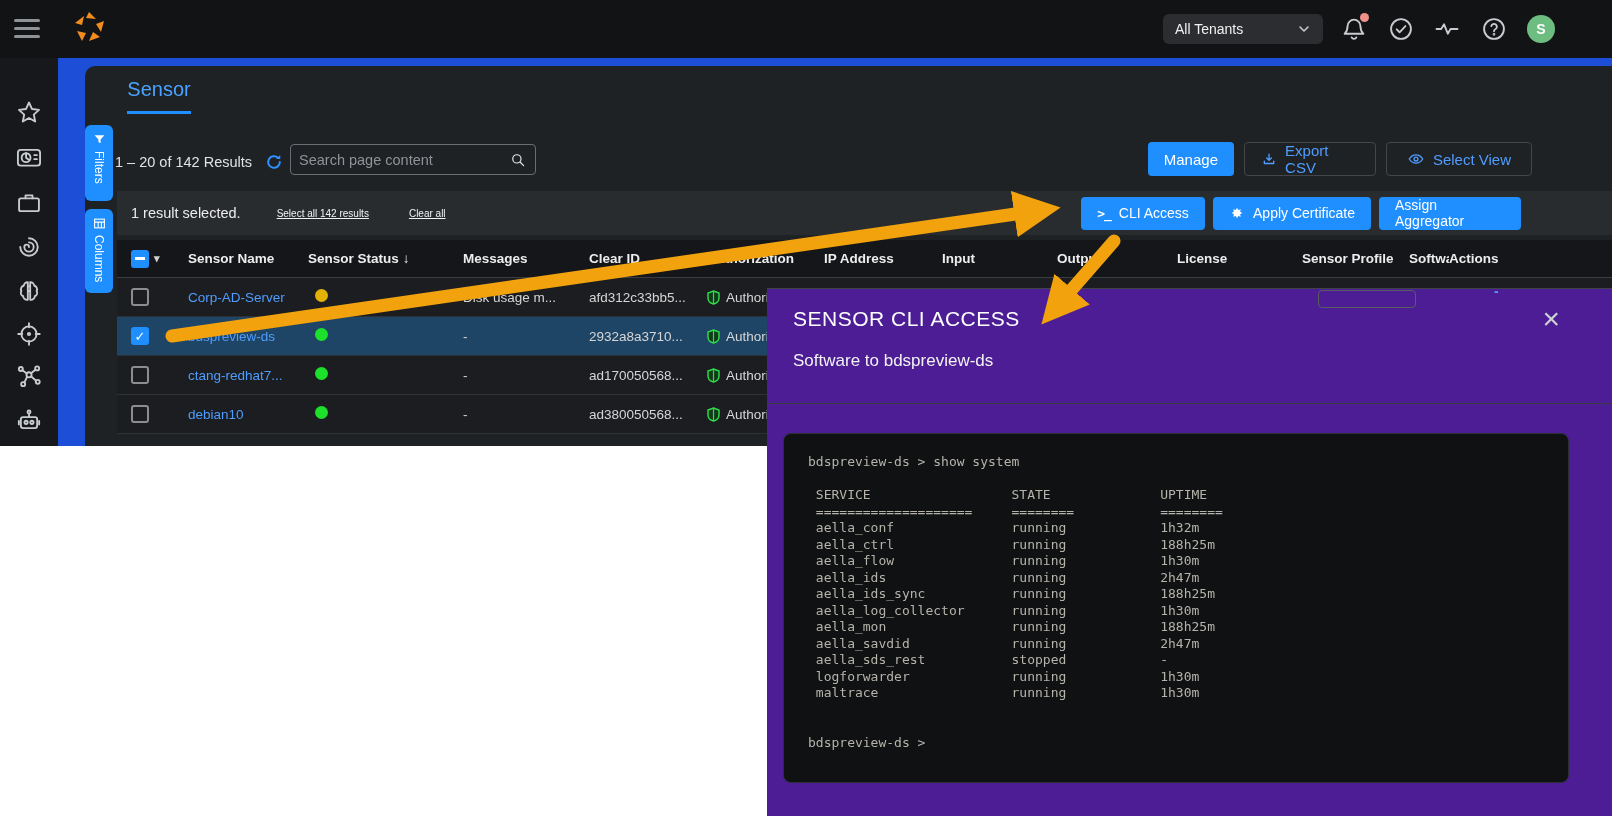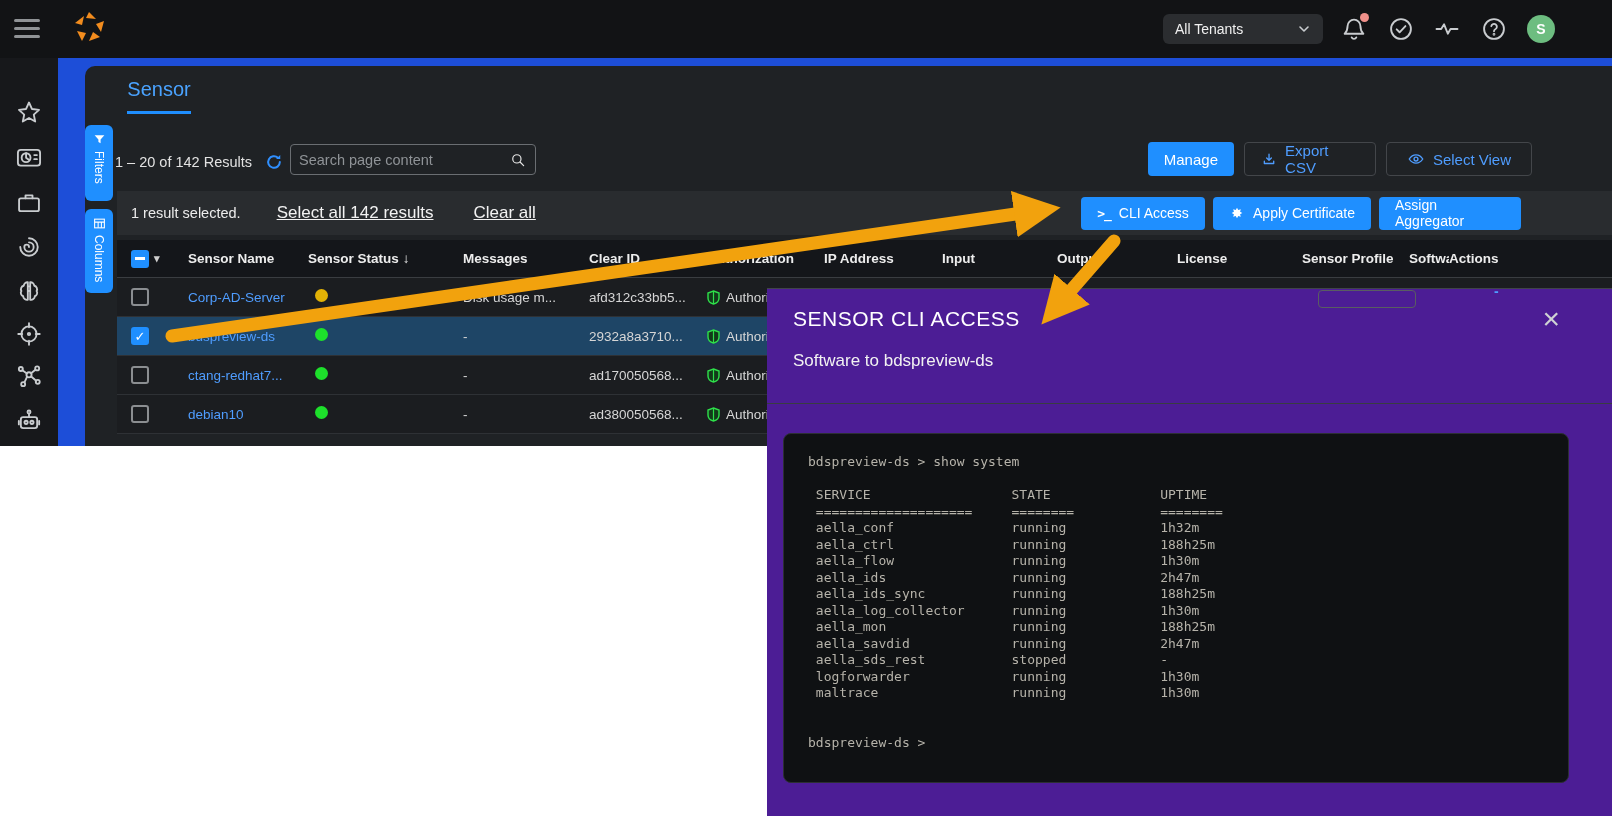--- a/index.html
+++ b/index.html
@@ -48,21 +48,21 @@
   .toolbar-btns { position:absolute; right:80px; top:76px; display:flex; gap:10px; }
   .btn { height:34px; border-radius:4px; font-size:15px; display:flex; align-items:center;
     justify-content:center; gap:8px; cursor:pointer; padding:0 16px; }
   .btn-solid { background:#1f8fff; color:#fff; border:none; }
   .btn-outline { background:transparent; color:#4f9dff; border:1px solid #43464a; }
 
   
   .selbar { position:absolute; left:32px; top:125px; right:0; height:44px; background:#292c2f;
     display:flex; align-items:center; padding-left:14px; }
   .selbar .seltext { color:#ececec; font-size:14.5px; margin-right:36px; }
-  .selbar a { color:#f2f2f2; font-size:17px; text-decoration:underline; margin-right:40px; cursor:pointer; }
+  .selbar a { color:#f2f2f2; font-size:10px; text-decoration:underline; margin-right:40px; cursor:pointer; }
   .selbar-btns { margin-left:auto; display:flex; gap:8px; padding-right:91px; }
   .selbar-btns .btn { height:33px; font-size:14px; }
   .cli-glyph { font-family:"DejaVu Sans Mono",monospace; font-weight:bold; font-size:13px; letter-spacing:-1px; }
 
   
   .vtab { position:absolute; left:0px; width:28px; background:#1f8fff; border-radius:6px;
     color:#fff; display:flex; flex-direction:column; align-items:center; gap:5px;
     padding-top:8px; cursor:pointer; }
   .vtab .vlabel { writing-mode:vertical-rl; font-size:12px; }
 

